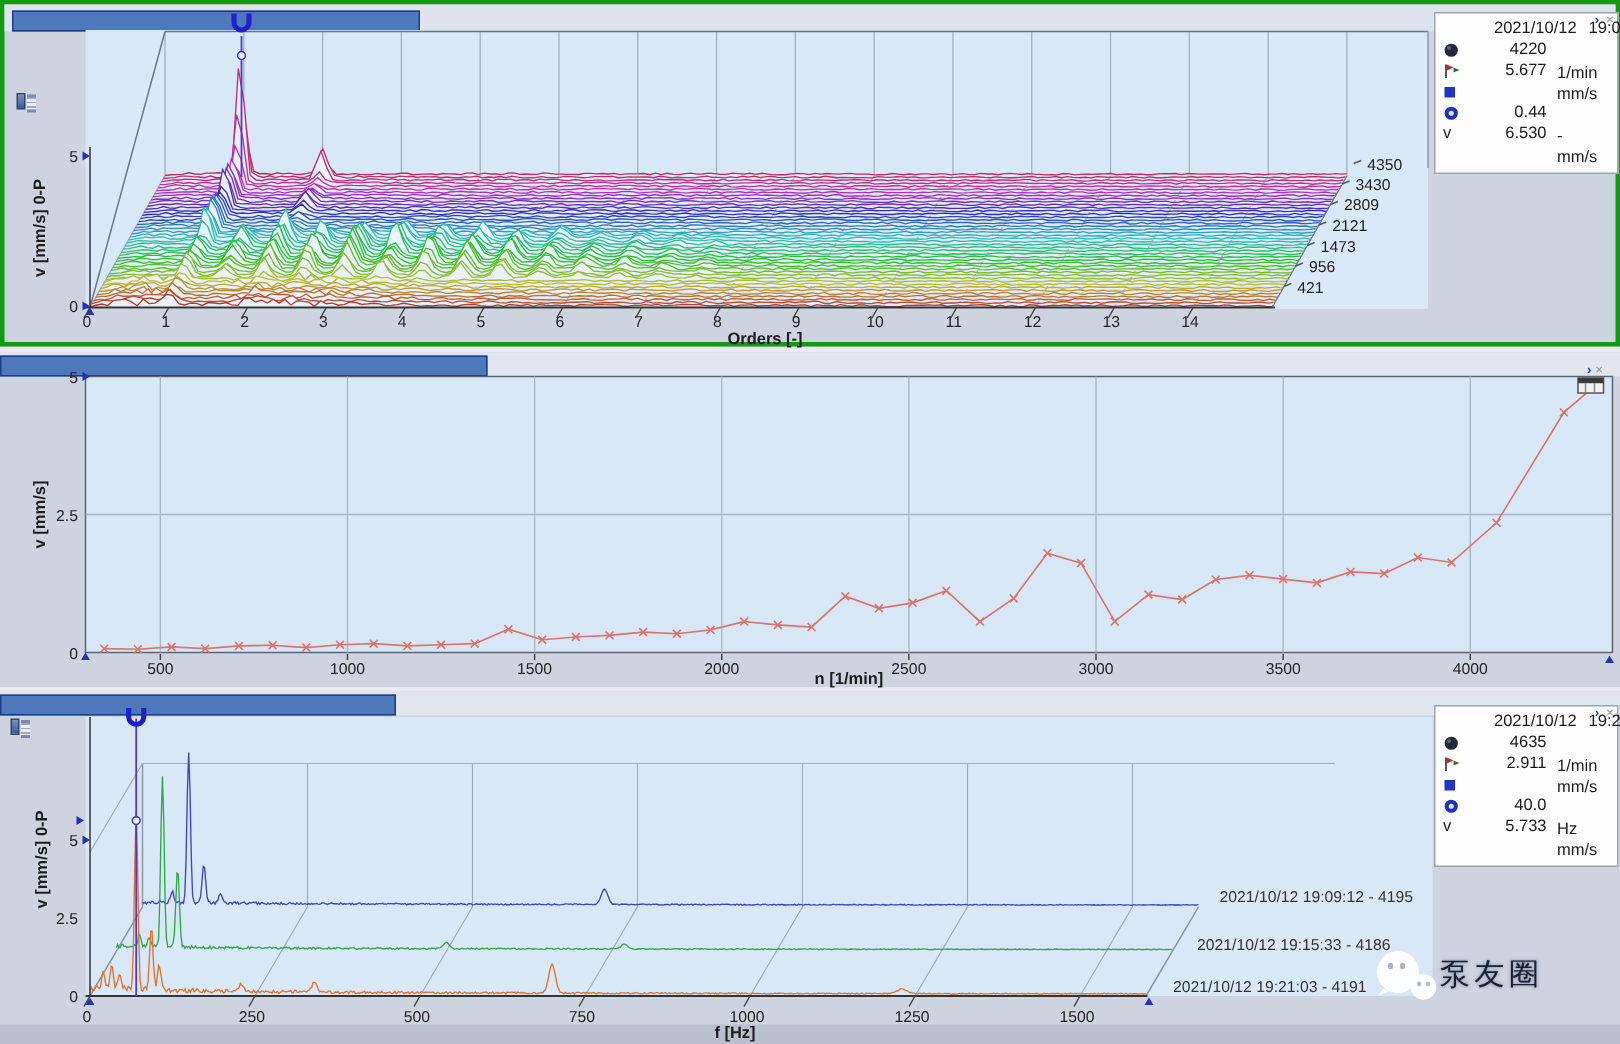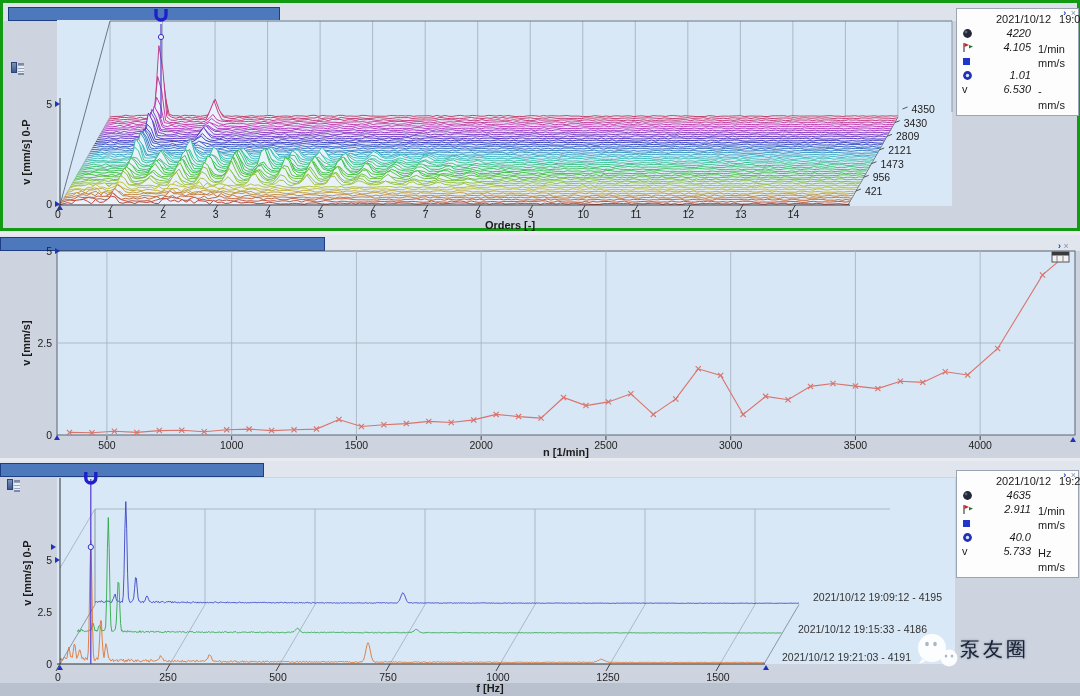--- a/index.html
+++ b/index.html
@@ -18,21 +18,21 @@
   .axlab{font-size:11px;font-weight:bold;fill:#1c1c1c;}
   .tracelab{font-size:10.5px;fill:#333;}
   #charts{position:absolute;left:0;top:0;z-index:3;pointer-events:none;}
   .infobox{position:absolute;width:121px;height:106px;background:#fdfdfe;border:1px solid #9aa4b2;z-index:4;font-size:11px;color:#1a1a1a;}
   .ib-close{position:absolute;right:1px;top:-1px;font-size:9px;color:#8b94a2;letter-spacing:1px;}
   .ib-close b{color:#1b3fae;font-weight:bold;}
   .ib-date{text-align:right;padding:4px 6px 1px 0;white-space:nowrap;margin-left:31px;}
   .ib-date span{margin-left:8px;}
   .ib-row{display:flex;align-items:center;height:14px;padding:0 0 0 5px;}
   .ib-ic{width:15px;display:flex;align-items:center;}
-  .ib-val{flex:1;text-align:right;font-style:italic;}
+  .ib-val{flex:1;text-align:right;}
   .ib-unit{width:40px;text-align:left;padding-left:7px;margin-top:32px;}
   .panel-icon{position:absolute;z-index:4;width:13px;height:11px;color:#50688f;font-size:9px;line-height:10px;}
   .panel-icon .b1{position:absolute;left:0;top:0;width:4px;height:9px;background:linear-gradient(#7e90b5,#3c5a93);border:1px solid #2c4576;}
   .panel-icon .b2{position:absolute;left:7px;top:1px;width:6px;height:8px;border-top:2px solid #7c8aa5;border-bottom:2px solid #7c8aa5;background:repeating-linear-gradient(#9aa6bd 0 1px,#e8ecf3 1px 3px);}
   .mini-close{position:absolute;z-index:4;font-size:9px;color:#8b94a2;}
   .mini-close b{color:#1b3fae;}
   #watermark{position:absolute;left:912px;top:626px;z-index:6;display:flex;align-items:center;opacity:0.95;pointer-events:none;}
   #wm-text{font-size:20px;color:#0f172a;text-shadow:0 0 3px rgba(125,138,158,0.85),0 0 1px rgba(125,138,158,0.9);letter-spacing:3px;white-space:nowrap;}
   #botstrip{position:absolute;left:0;top:683px;width:1080px;height:13px;background:#b9c1cf;z-index:2;}
 </style>
@@ -383,40 +383,40 @@
       <span class="ib-unit">1/min</span>
     </div>
     <div class="ib-row">
       <span class="ib-ic">
           <svg width="12" height="11">
             <path d="M2,1 v9" stroke="#444" stroke-width="1.2"></path>
             <path d="M2.5,1 L7,3 L2.5,5 z" fill="#cc2222"></path>
             <path d="M7,3 L11,4.6 L7,6.4 z" fill="#1d7a2d"></path>
           </svg>
         </span>
-      <span class="ib-val">4.105</span>
+      <span class="ib-val">5.677</span>
       <span class="ib-unit">mm/s</span>
     </div>
     <div class="ib-row">
       <span class="ib-ic">
           <svg width="11" height="11">
             <rect x="1" y="2" width="7" height="7" fill="#1f35cc"></rect>
           </svg>
         </span>
       <span class="ib-val"></span>
       <span class="ib-unit"></span>
     </div>
     <div class="ib-row">
       <span class="ib-ic">
           <svg width="11" height="11">
             <circle cx="5.5" cy="5.5" r="4.4" fill="#2030b8"></circle>
             <circle cx="5.5" cy="5.5" r="1.7" fill="#dfe5ff"></circle>
           </svg>
         </span>
-      <span class="ib-val">1.01</span>
+      <span class="ib-val">0.44</span>
       <span class="ib-unit">-</span>
     </div>
     <div class="ib-row">
       <span class="ib-ic">v</span>
       <span class="ib-val">6.530</span>
       <span class="ib-unit">mm/s</span>
     </div>
   </div>
 
   <div class="infobox" style="left:956px;top:470px;">

